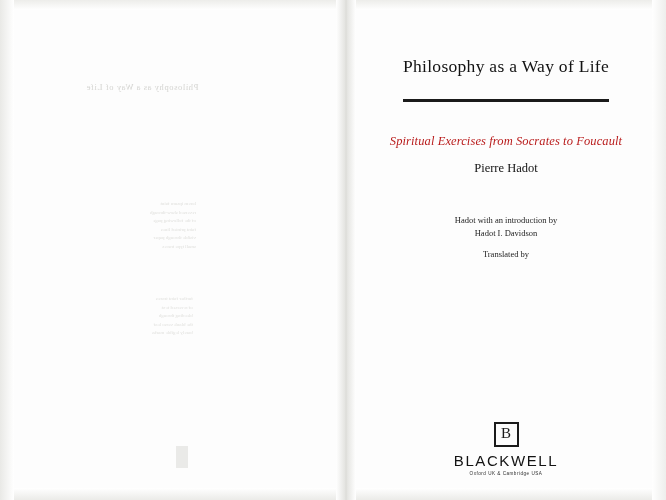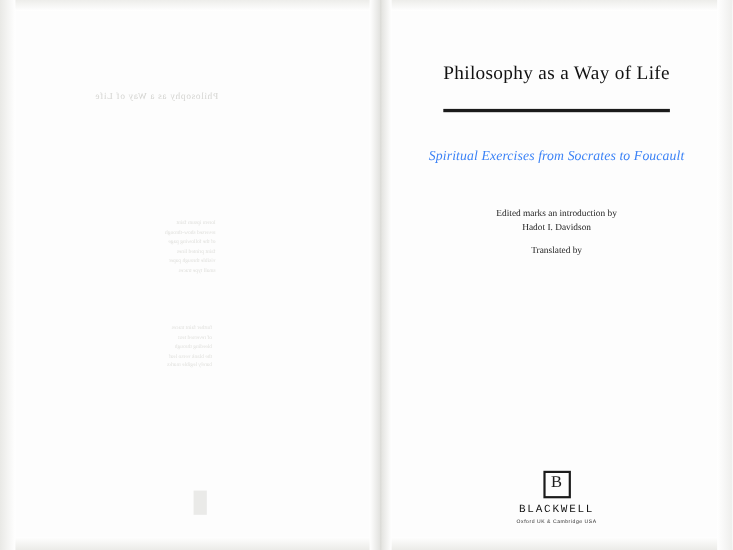--- a/index.html
+++ b/index.html
@@ -134,21 +134,21 @@
     margin: 22px auto 0 auto;
   }
 
   .subtitle {
     margin: 0;
     padding-top: 32px;
     font-size: 12.5px;
     font-style: italic;
     font-weight: normal;
     letter-spacing: 0.1px;
-    color: #3b82f6;
+    color: #b91c1c;
   }
 
   .author {
     margin: 0;
     padding-top: 12px;
     font-size: 12.5px;
     font-weight: normal;
     color: #141414;
   }
 
@@ -176,22 +176,22 @@
     height: 21px;
     margin: 0 auto 5px auto;
     border: 2px solid #1b1b1b;
     font-family: "Liberation Serif", serif;
     font-size: 15px;
     line-height: 19px;
     color: #1b1b1b;
     letter-spacing: 0;
   }
   .logo-name {
-    font-family: Liberation Mono, monospace;
-    font-size: 10px;
+    font-family: Liberation Sans, sans-serif;
+    font-size: 15px;
     letter-spacing: 1.6px;
     color: #131313;
   }
   .logo-sub {
     font-family: "Liberation Sans", sans-serif;
     font-size: 4.6px;
     letter-spacing: 0.5px;
     color: #2c2c2c;
     padding-top: 2px;
   }
@@ -225,24 +225,25 @@
   <div class="gutter"></div>
 
   <div class="page-right">
 
     <h1 class="title-main">Philosophy as a Way of Life</h1>
 
     <div class="rule"></div>
 
     <h2 class="subtitle">Spiritual Exercises from Socrates to Foucault</h2>
 
+    <div class="author">Pierre Hadot</div>
 
     <div class="credits">
       <div class="grp">
-        <div>Edited marks an introduction by</div>
+        <div>Hadot with an introduction by</div>
         <div>Hadot I. Davidson</div>
       </div>
       <div class="grp">
         <div>Translated by</div>
       </div>
     </div>
 
     <div class="publisher">
       <div class="logo-mark">B</div>
       <div class="logo-name">BLACKWELL</div>

